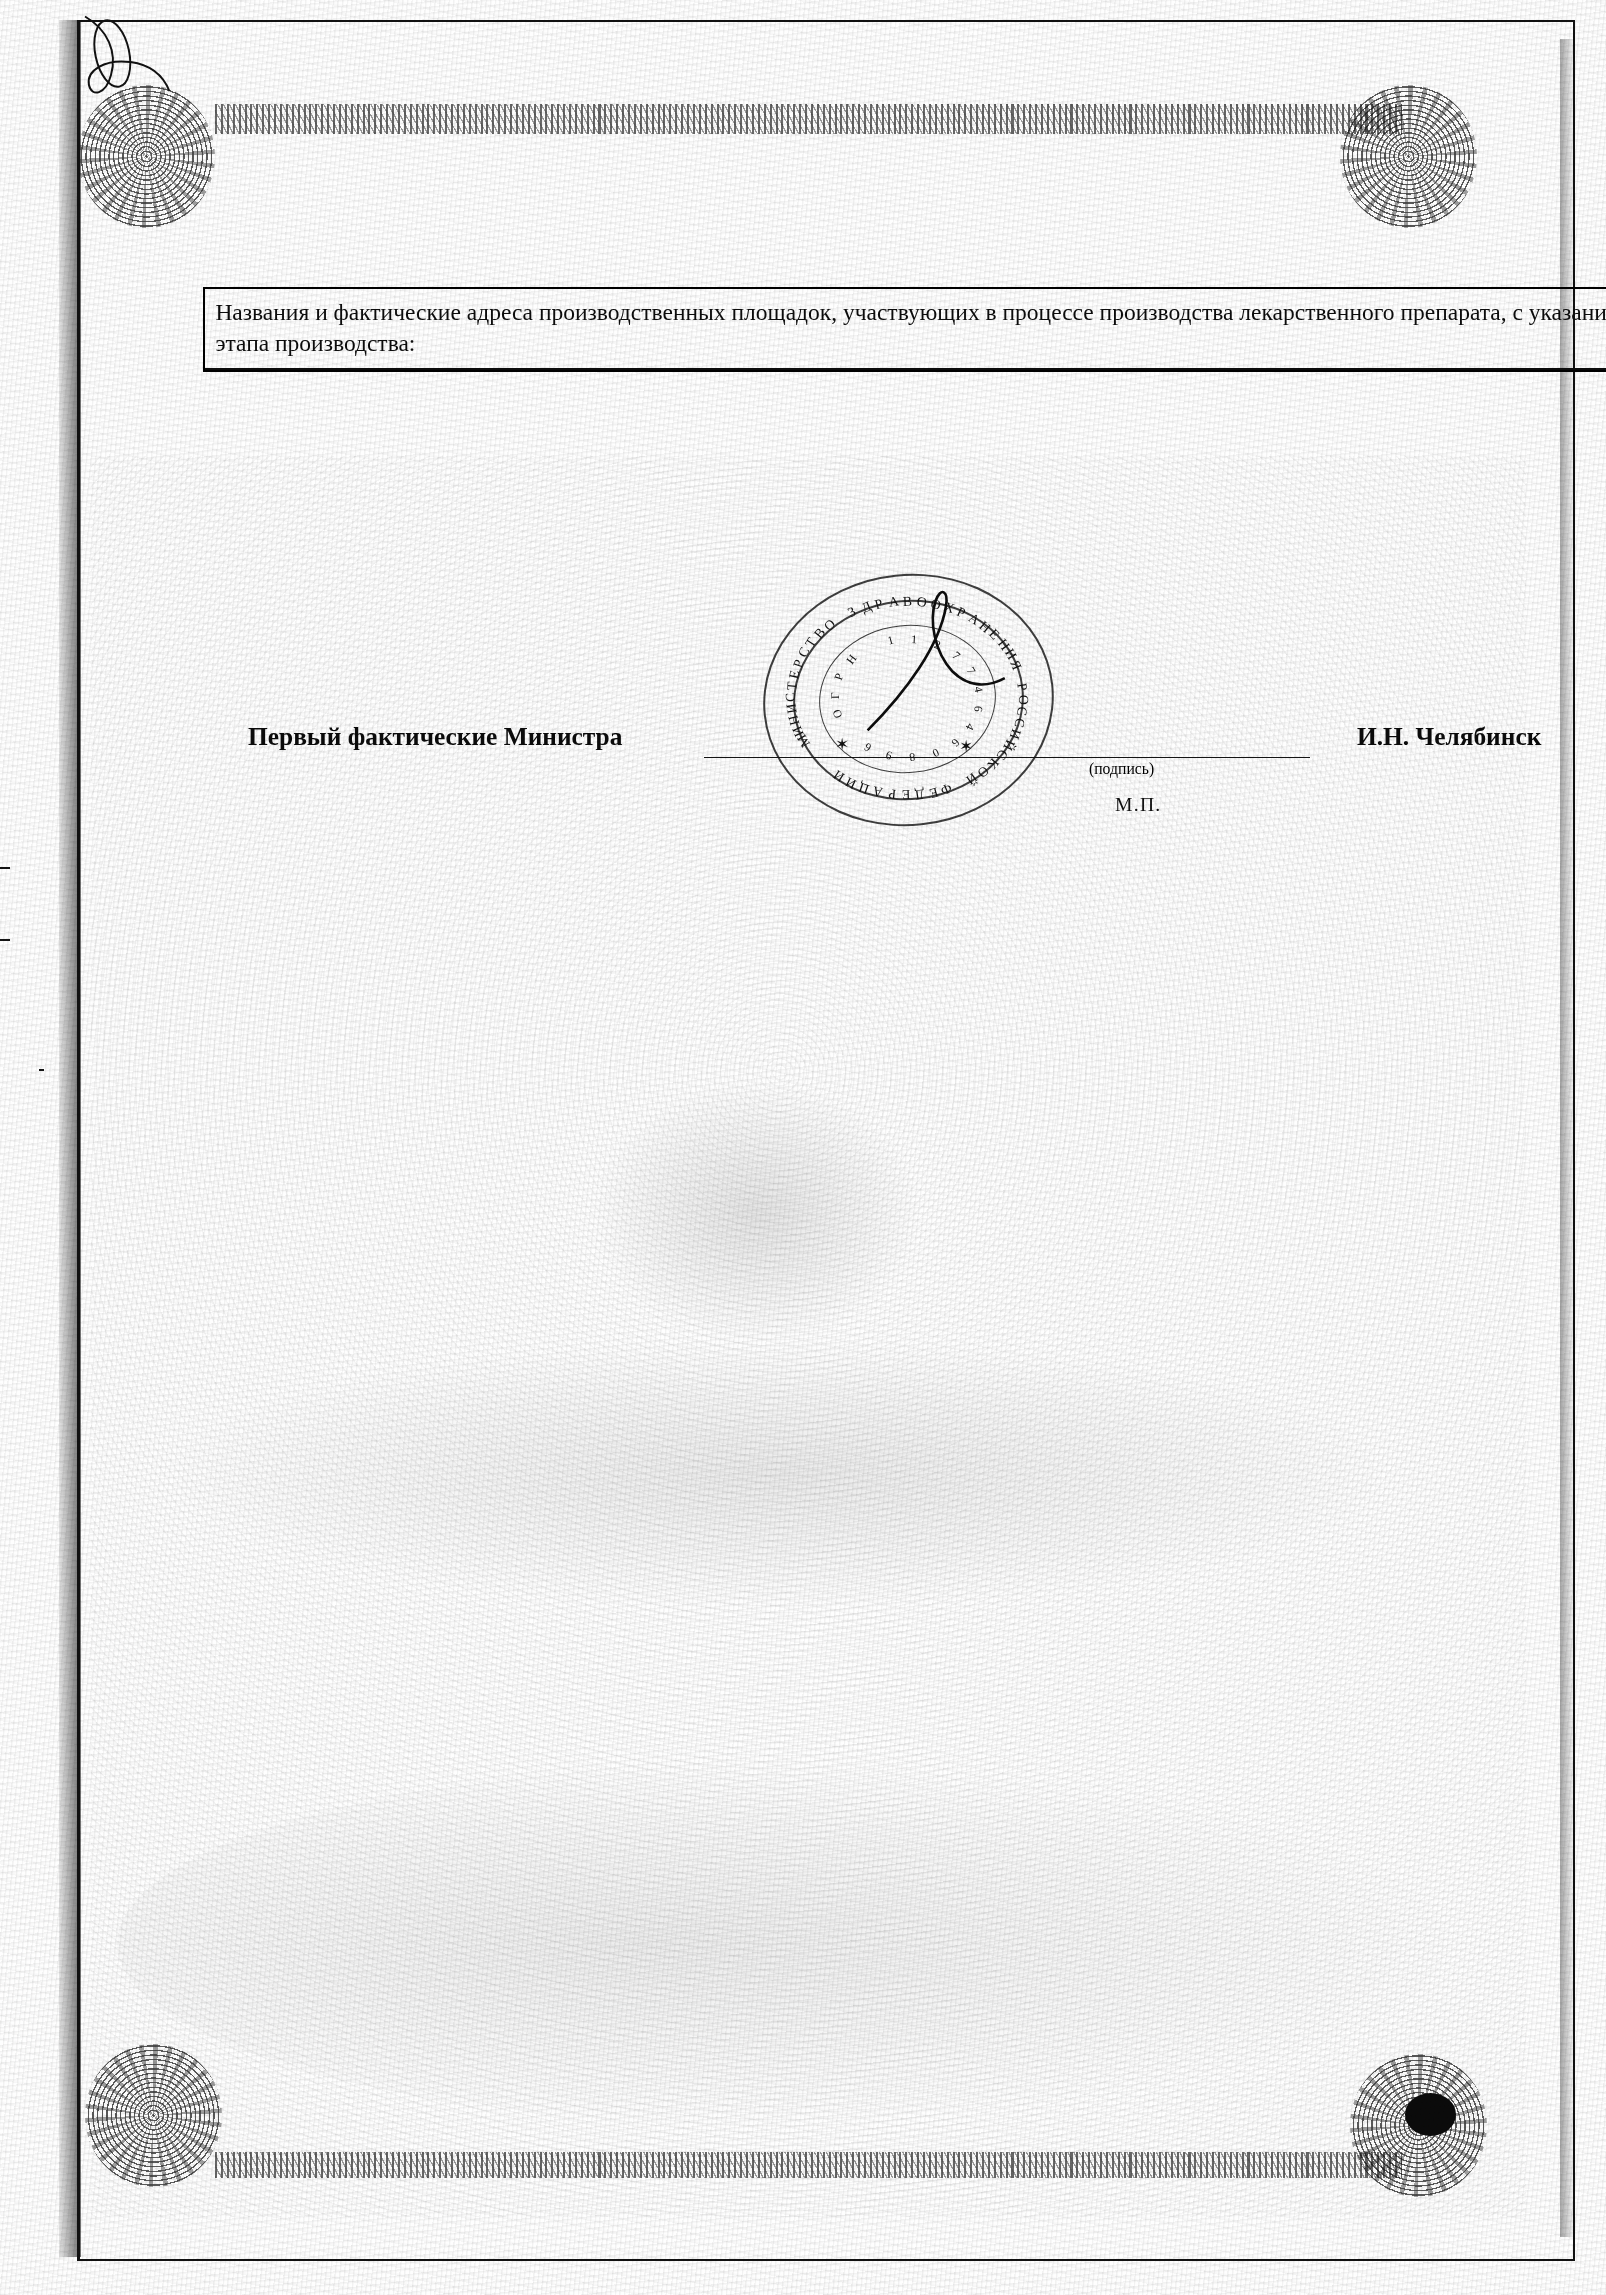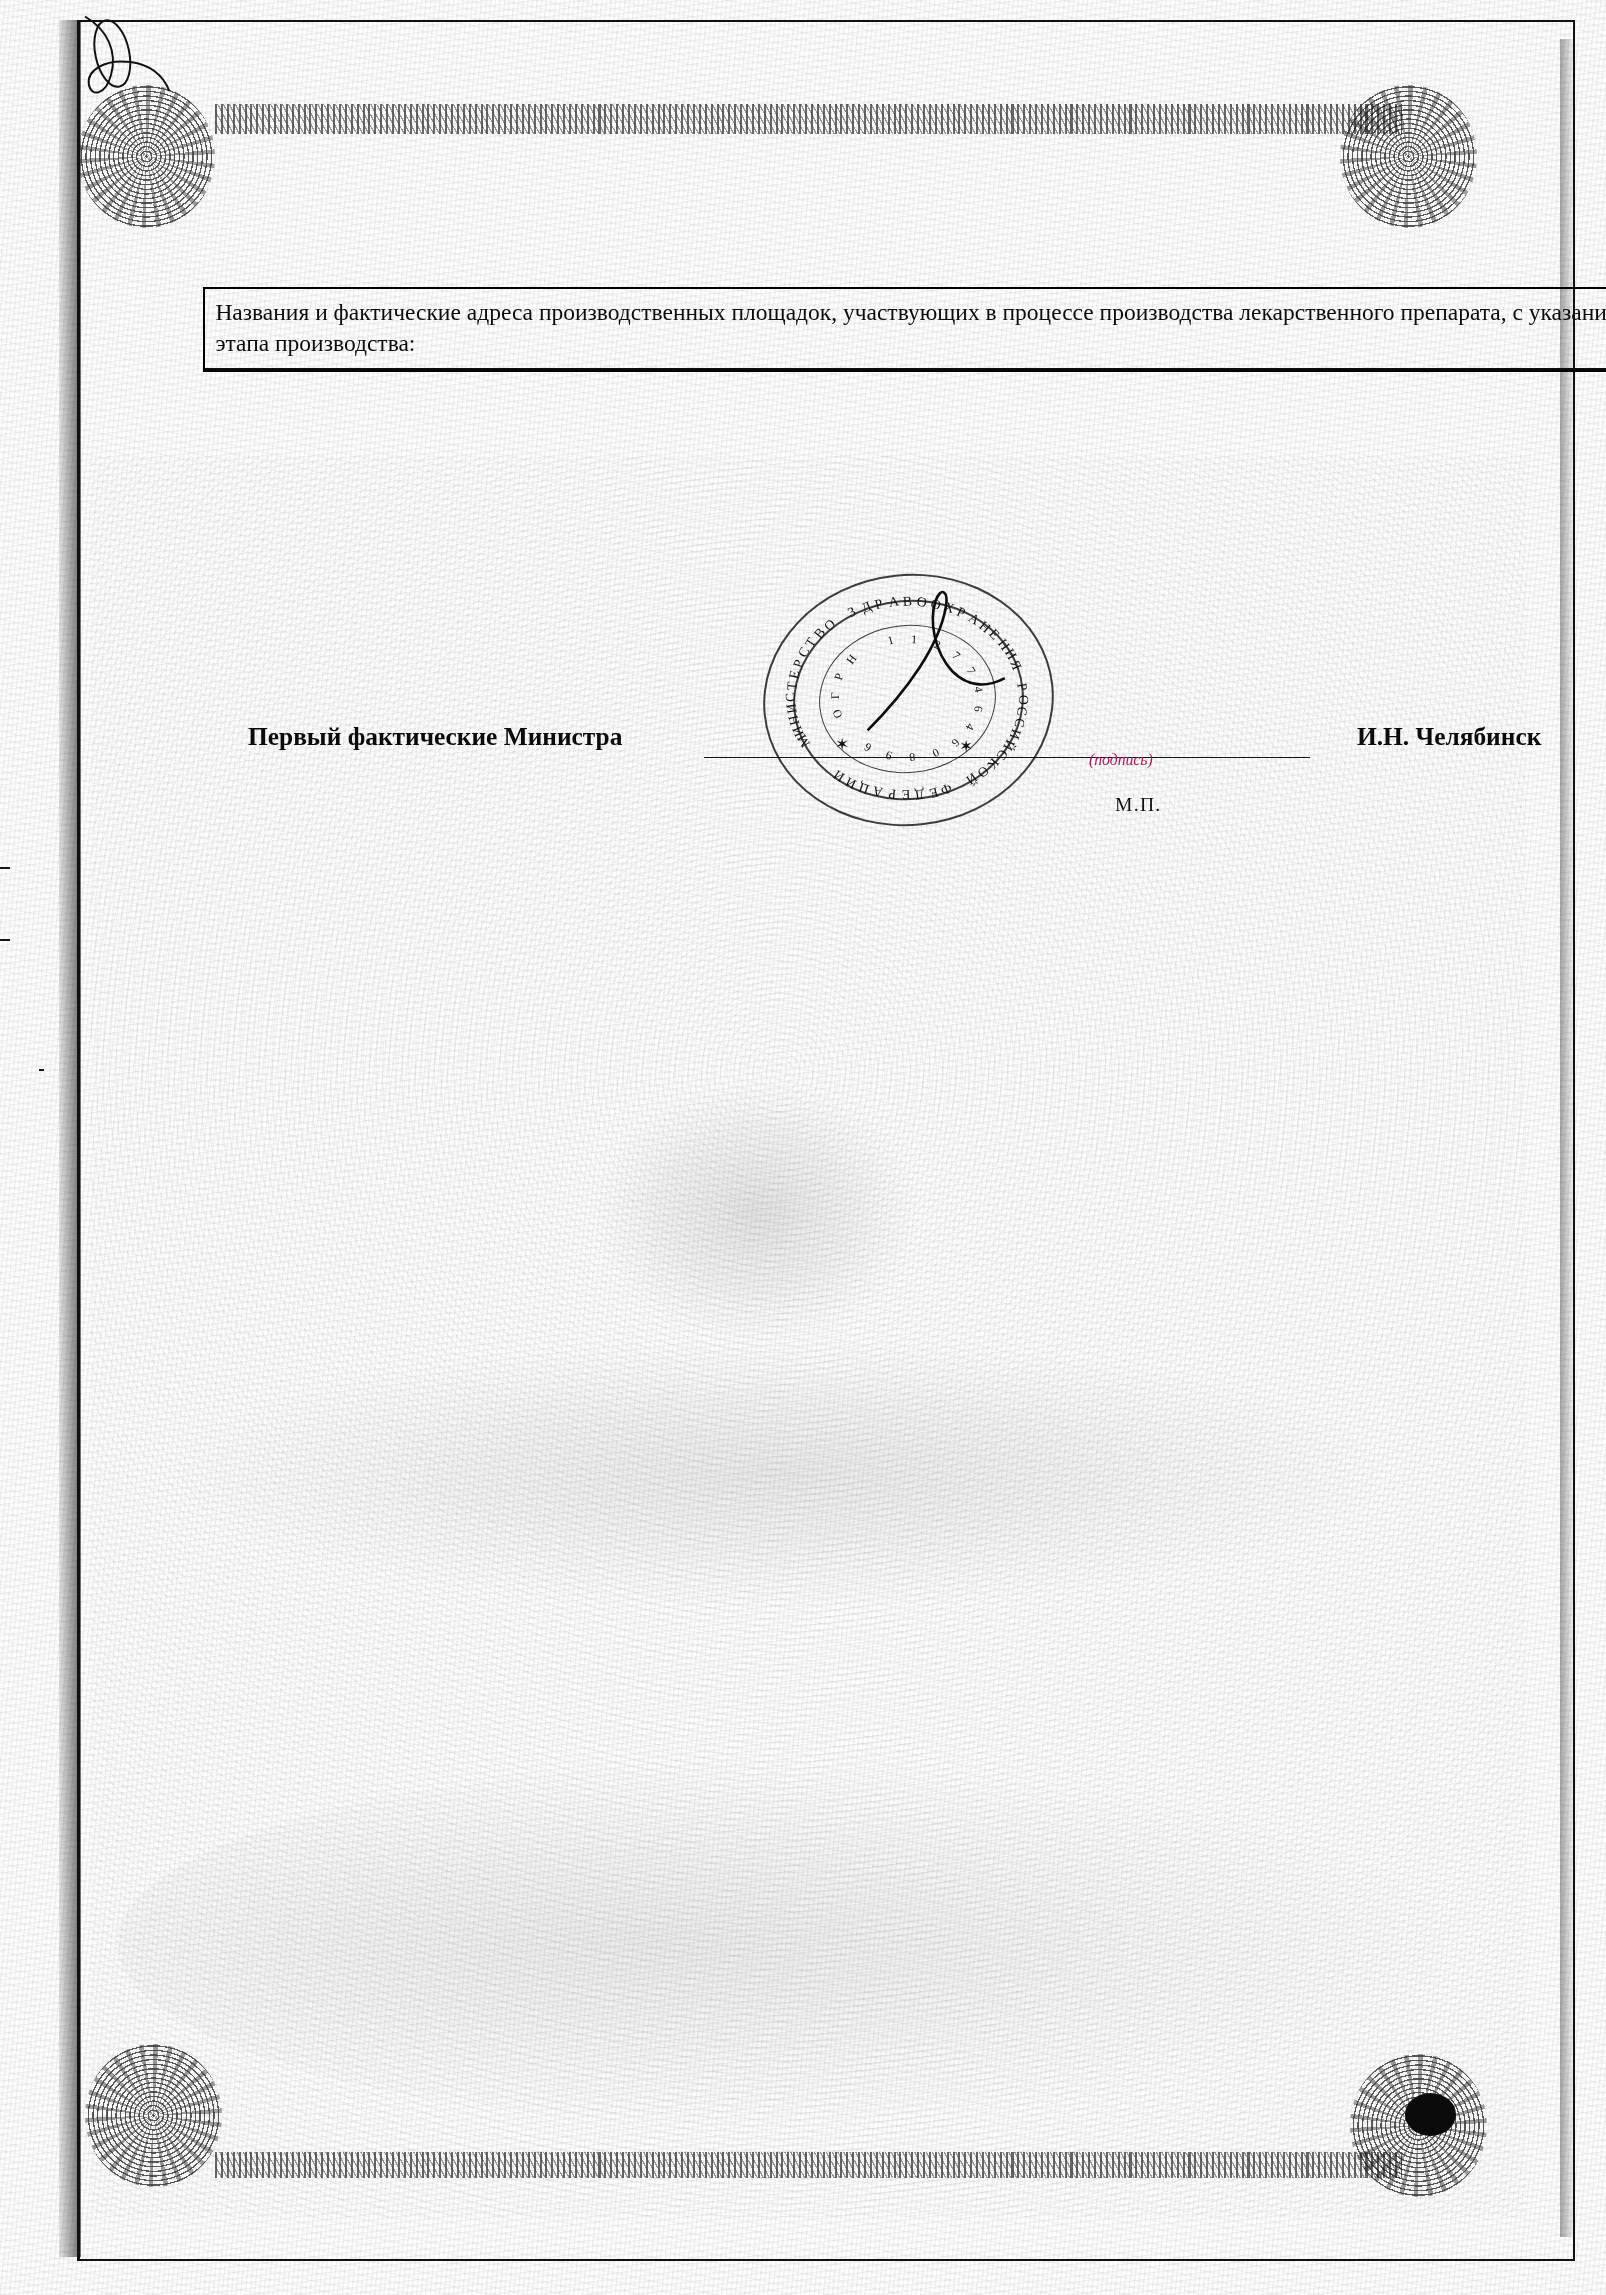--- a/index.html
+++ b/index.html
@@ -200,24 +200,23 @@
   .sign-line {
     position: absolute;
     left: 456px;
     top: 40px;
     width: 606px;
     border-bottom: 1.3px solid #151515;
   }
   .sign-caption {
     position: absolute;
     left: 841px;
-    top: 34px;
+    top: 43px;
     font-size: 15.7px;
-    color: #be185d;
-    font-style: italic;
+    color: #000000;
   }
   .sign-mp {
     position: absolute;
     left: 867px;
     top: 77px;
     font-size: 19.6px;
     color: #111;
     letter-spacing: 1.3px;
   }
   .sign-name {

